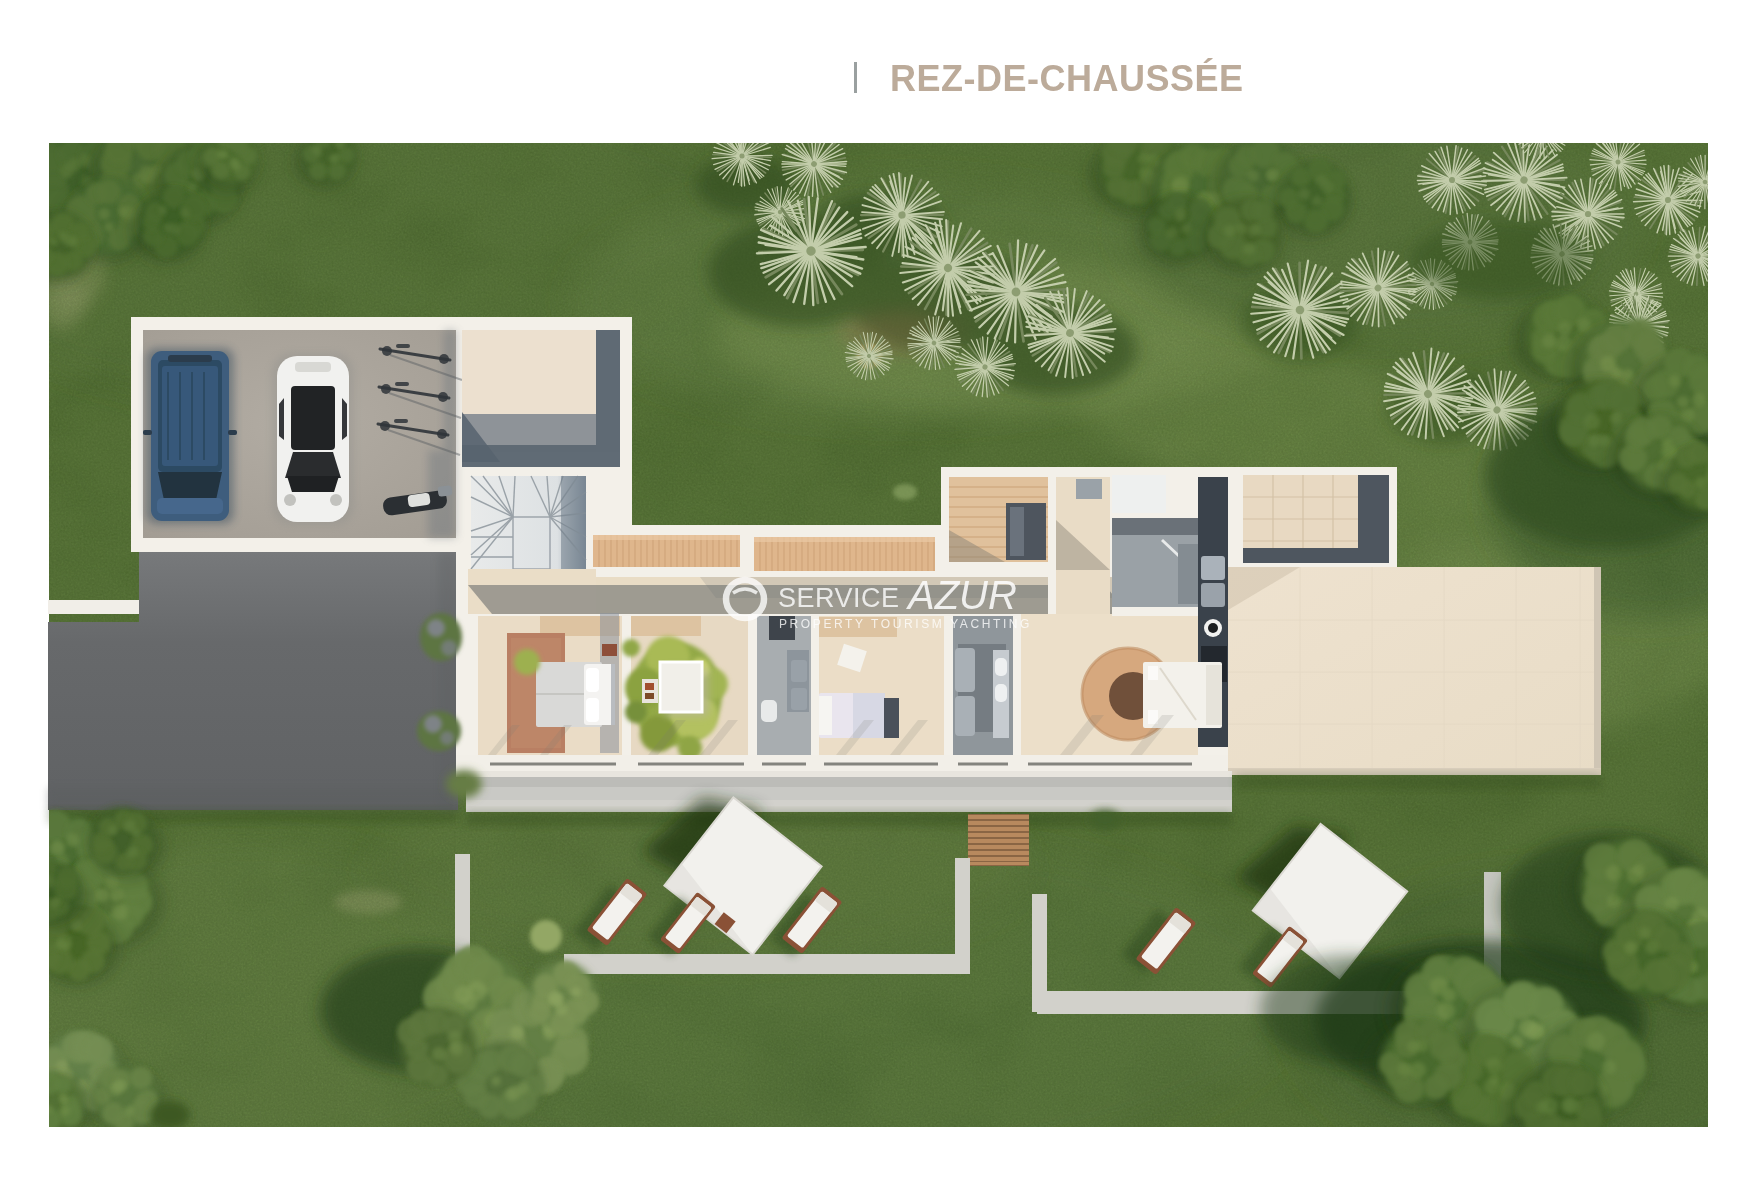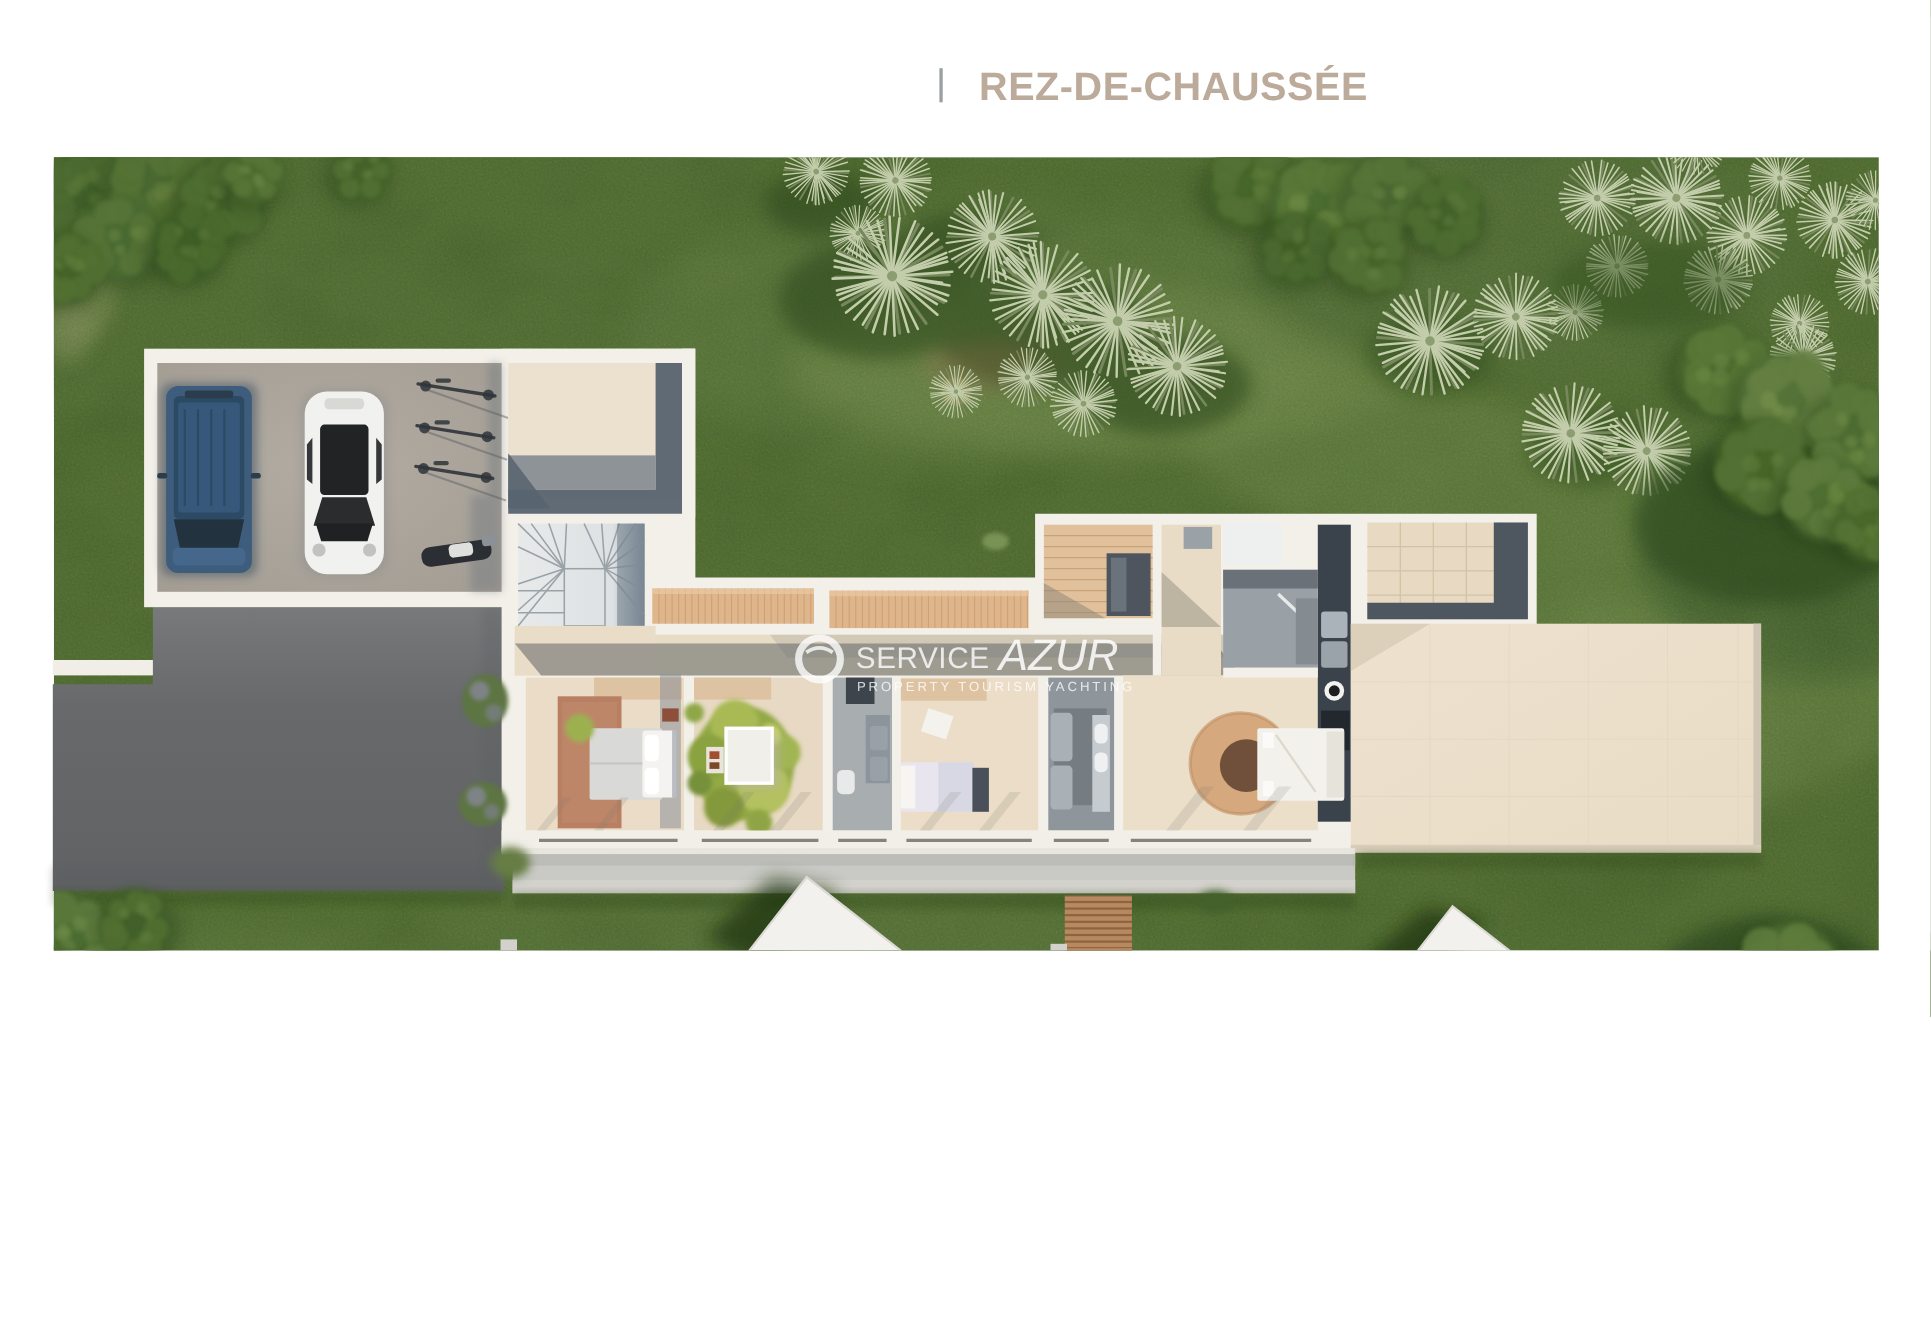--- a/index.html
+++ b/index.html
@@ -1,16 +1,16 @@
 <!DOCTYPE html>
 <html><head>
 <meta charset="utf-8">
 <style>
   html,body{margin:0;padding:0;background:#ffffff;}
-  .page{position:relative;width:1755px;height:864px;background:#ffffff;overflow:hidden;font-family:"Liberation Sans", sans-serif;border-radius:18px;}
+  .page{position:relative;width:1755px;height:1200px;background:#ffffff;overflow:hidden;font-family:"Liberation Sans", sans-serif;}
 </style>
 </head>
 <body>
 <div class="page">
 <svg width="1755" height="1200" viewBox="0 0 1755 1200" xmlns="http://www.w3.org/2000/svg">
 <defs>
   <linearGradient id="drv" x1="0" y1="0" x2="0" y2="1">
     <stop offset="0" stop-color="#77797b"></stop>
     <stop offset="0.35" stop-color="#67696b"></stop>
     <stop offset="1" stop-color="#606264"></stop>

